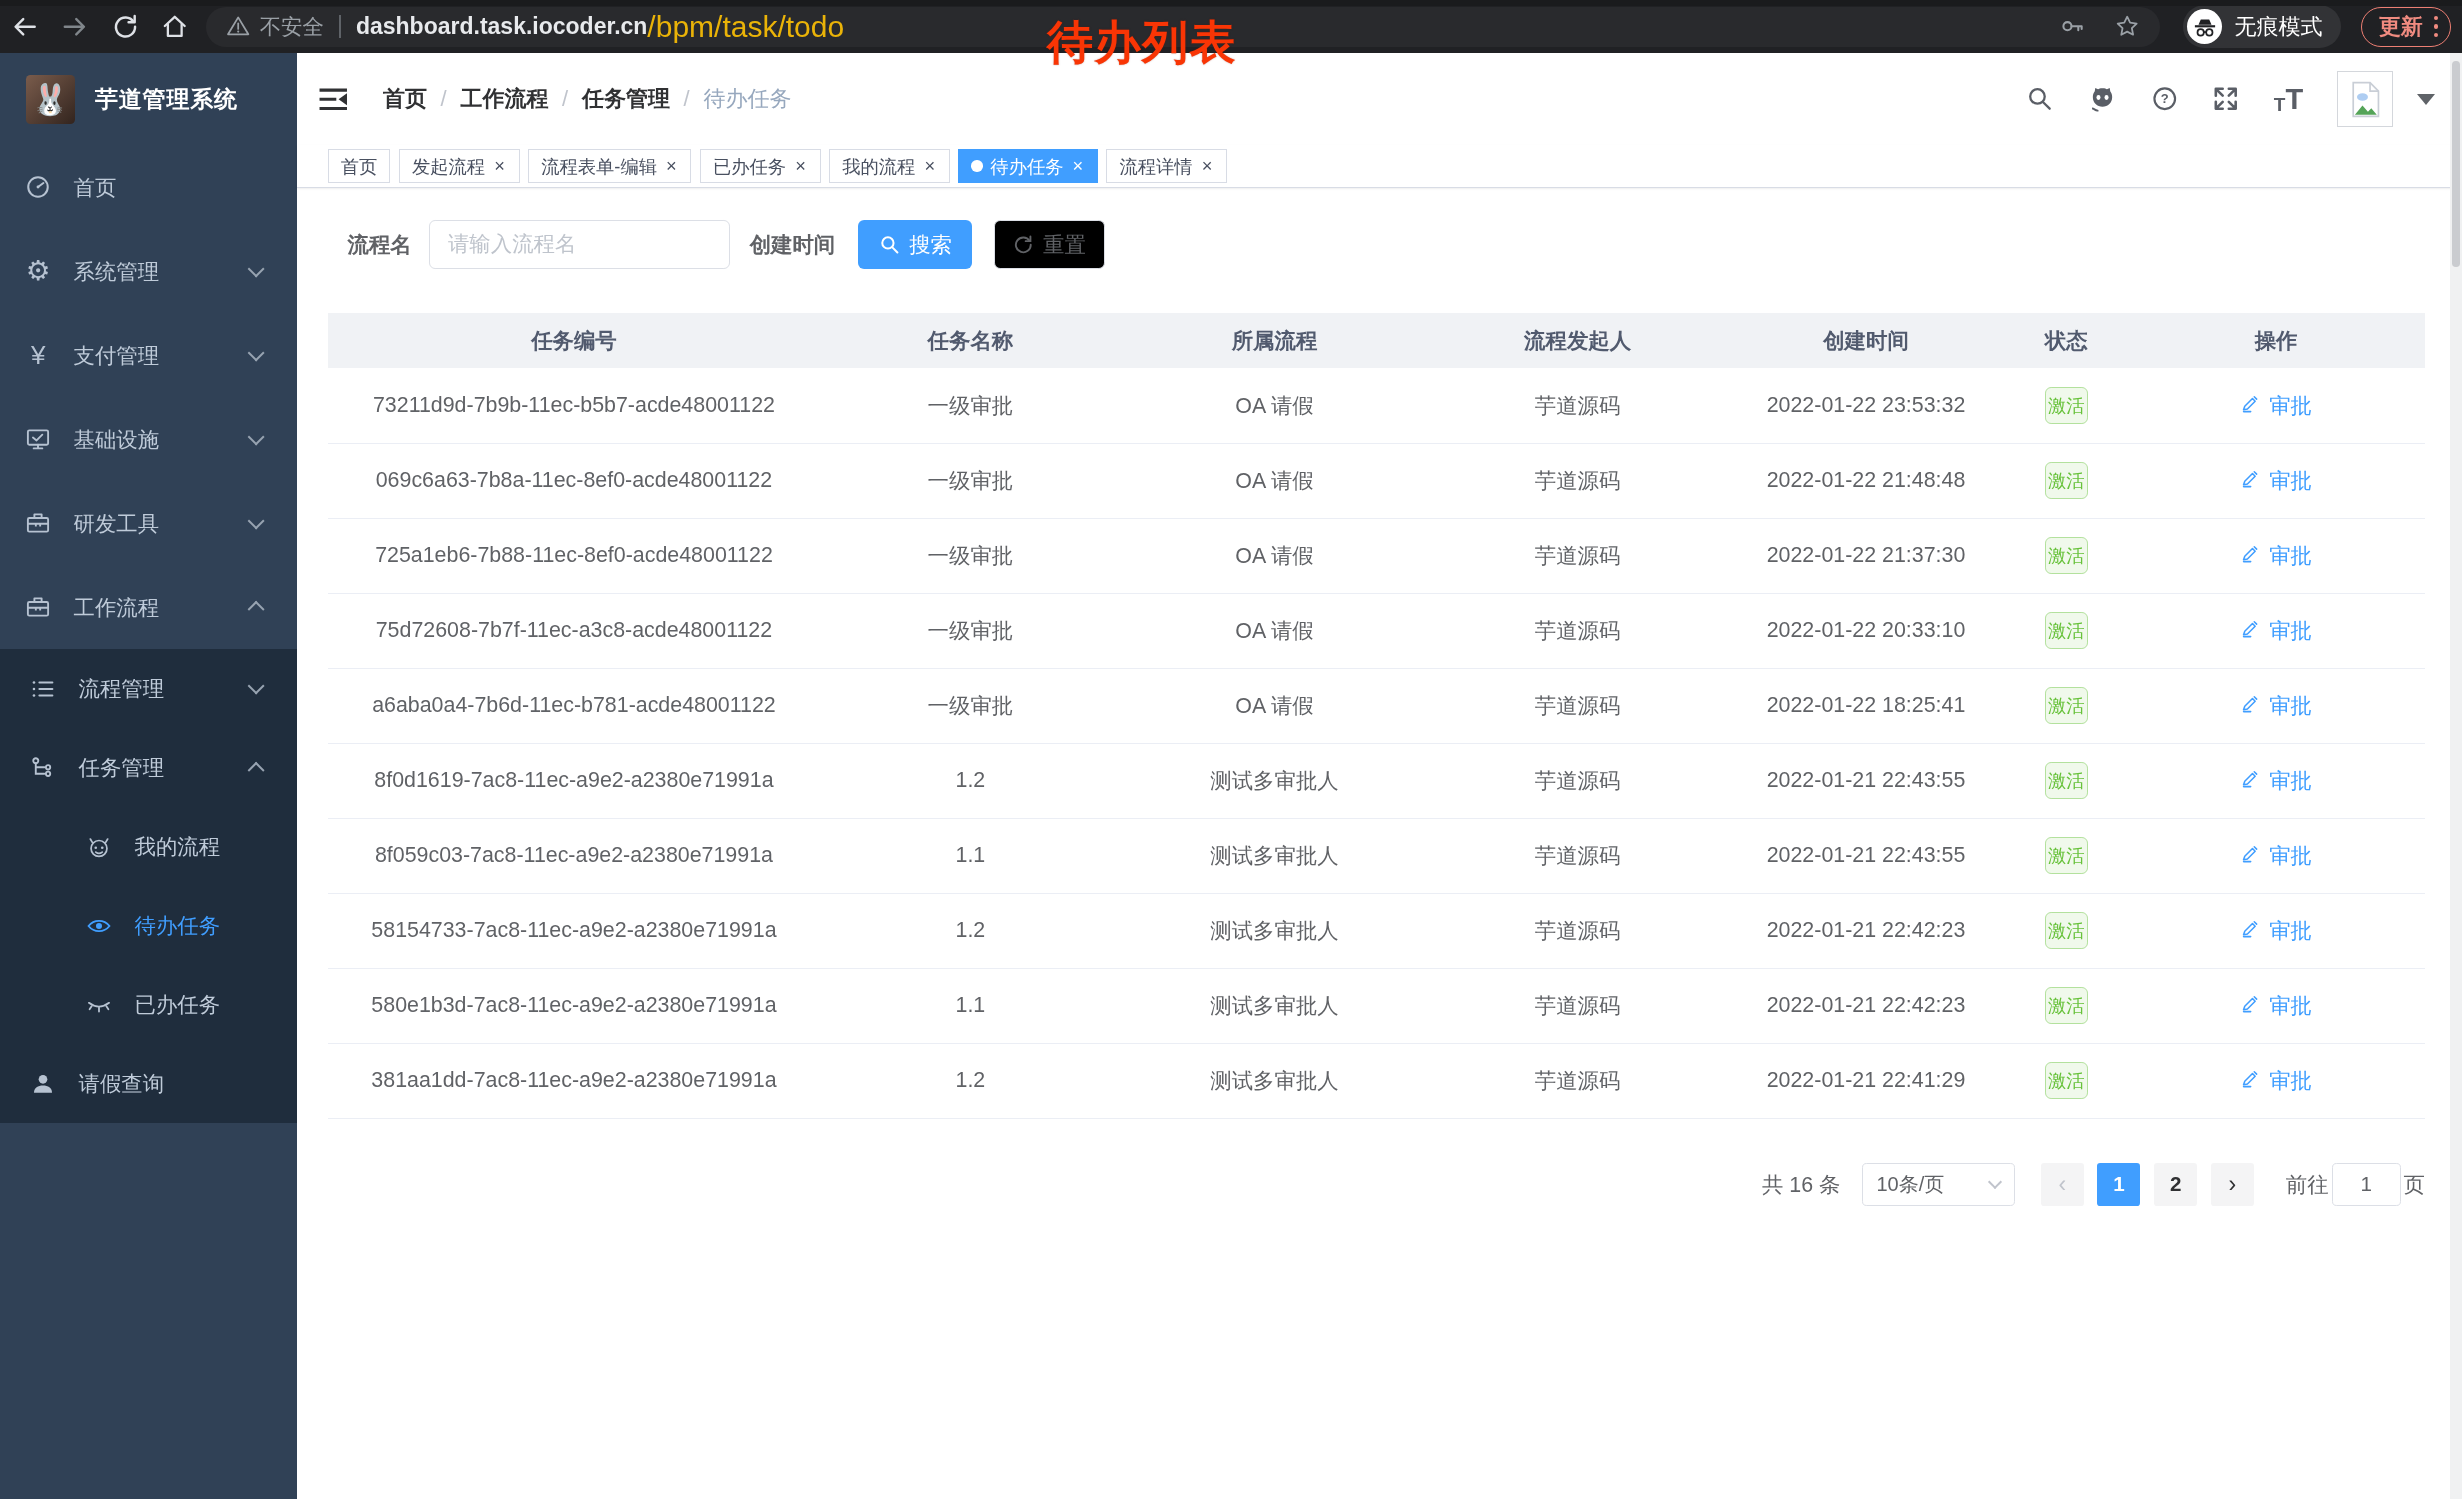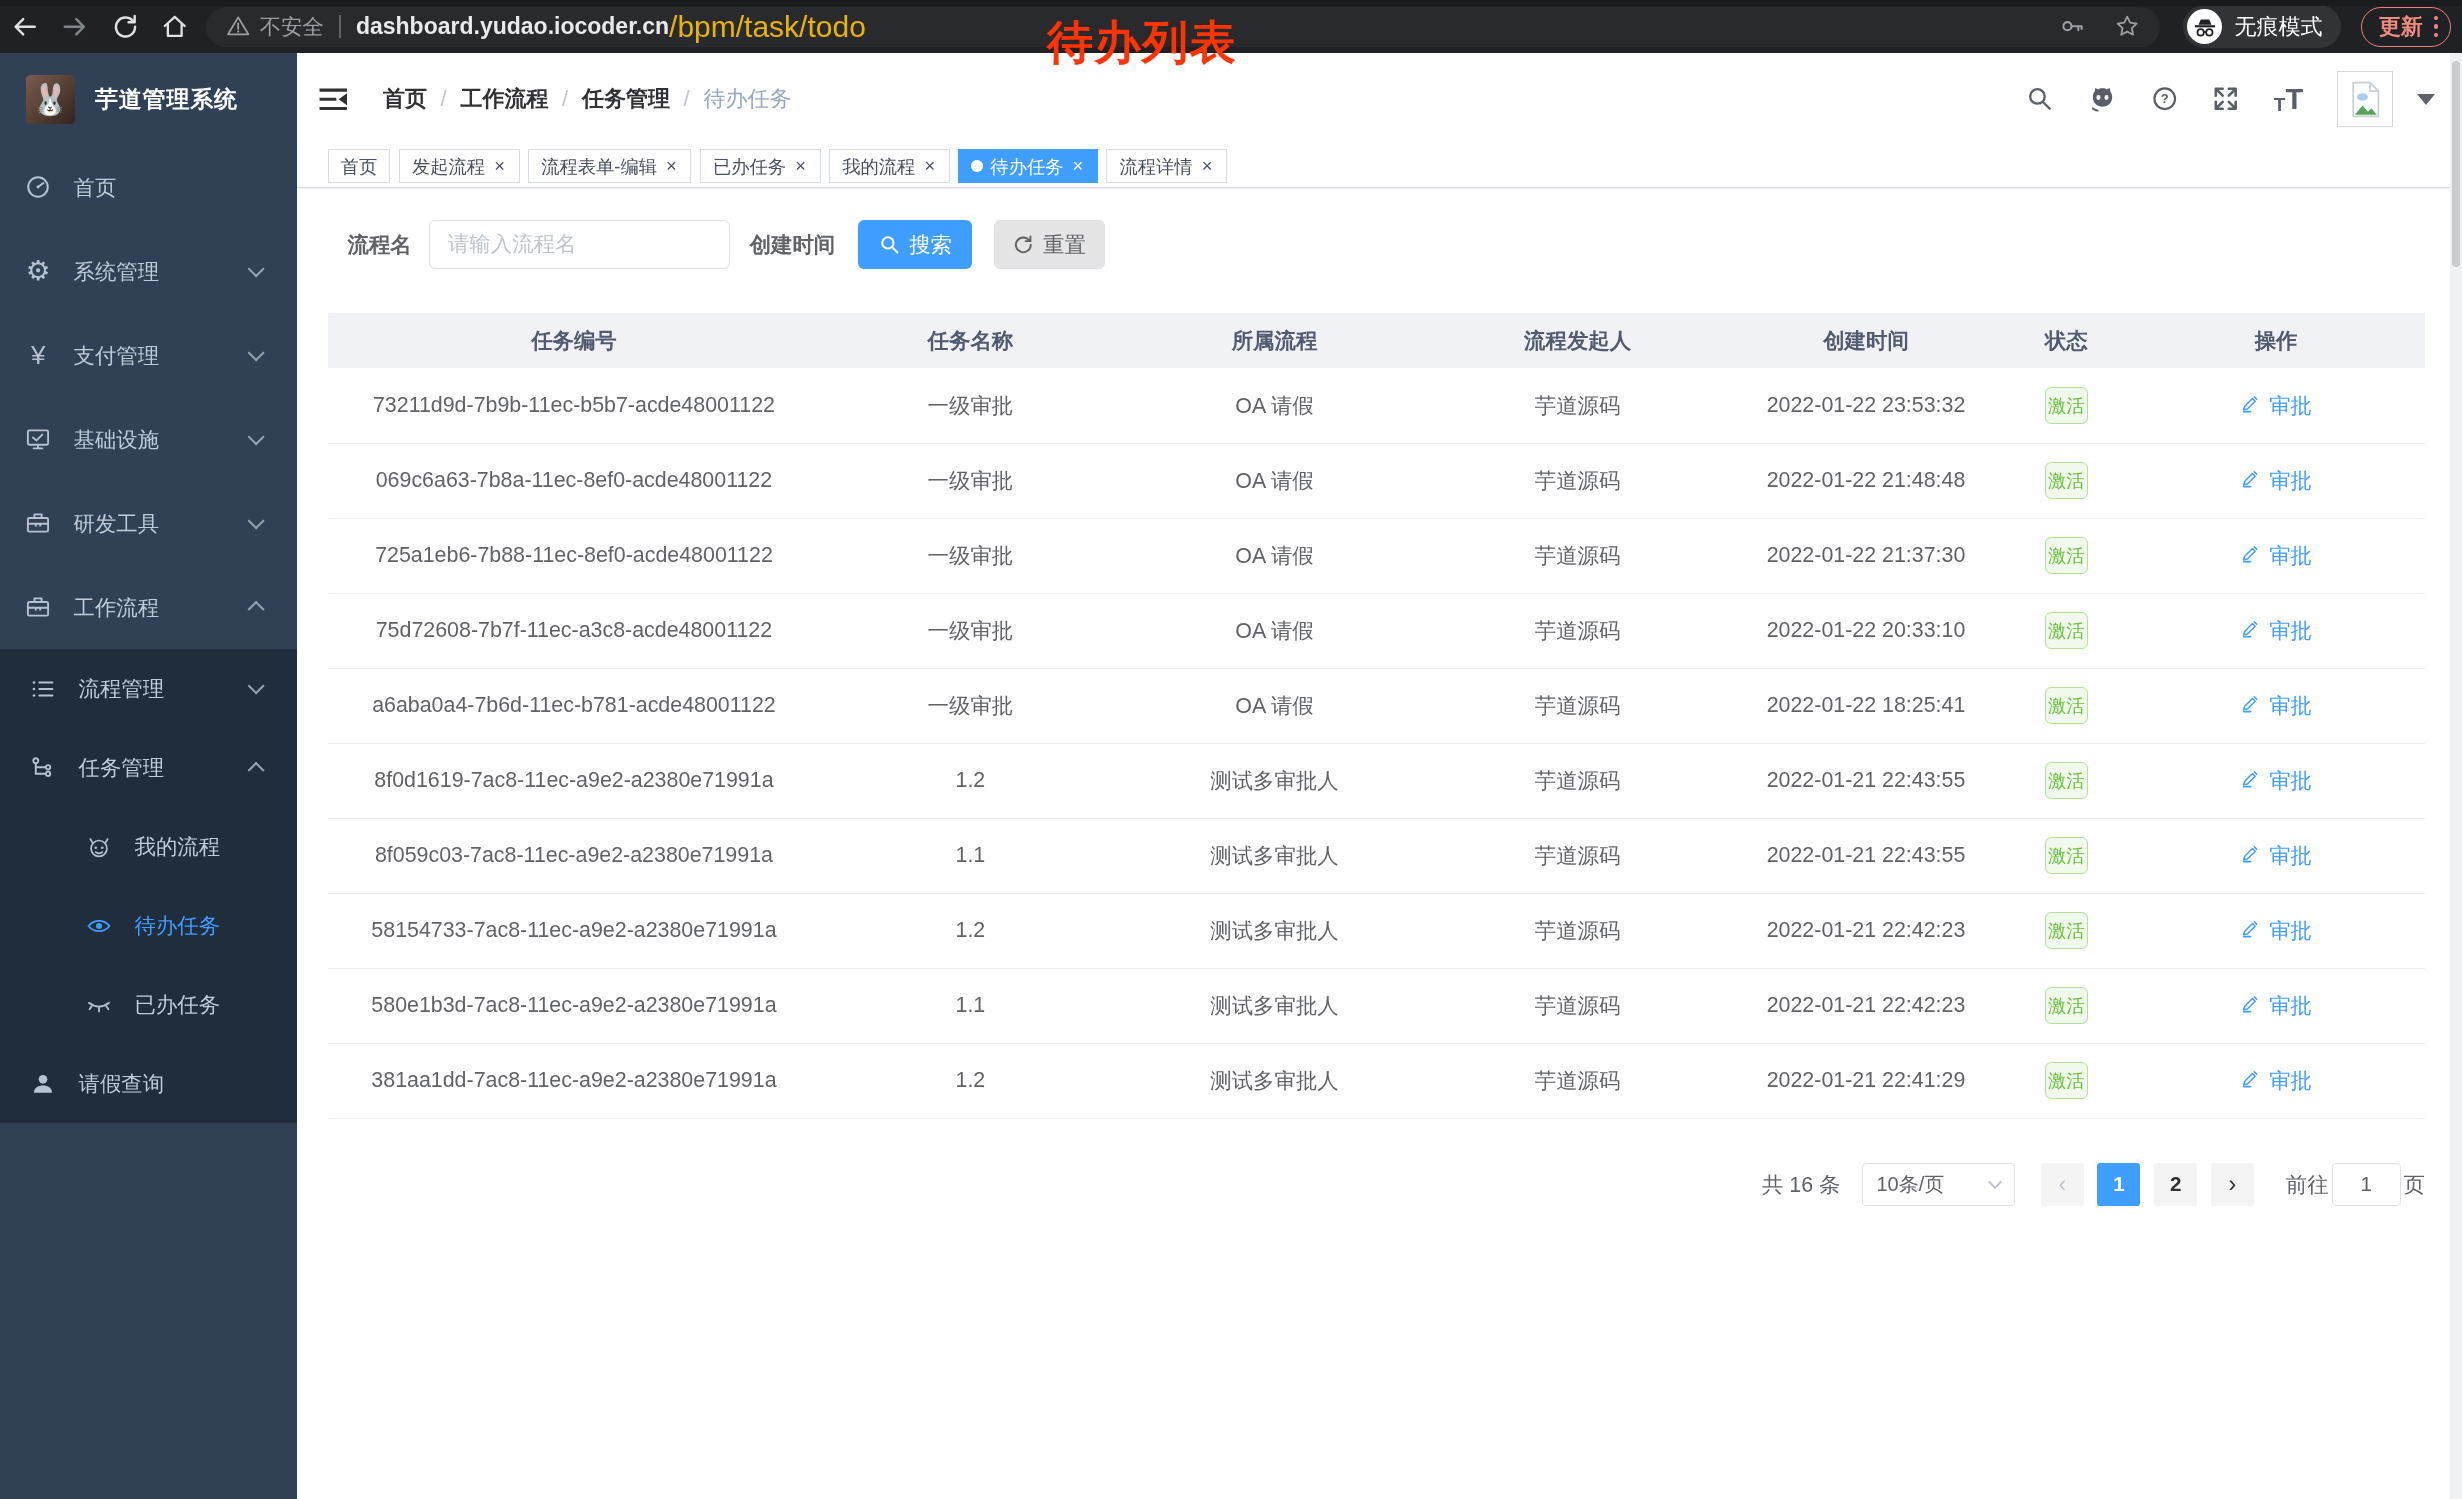--- a/index.html
+++ b/index.html
@@ -75,21 +75,21 @@
   .content{flex:1;padding:32px 37px 0 30.5px;background:#fff;}
   .filter-row{display:flex;align-items:center;height:49px;}
   .flabel{font-size:21.4px;color:#606266;font-weight:600;margin-left:20px;}
   .finput{width:301px;height:49px;border:1.5px solid #dcdfe6;border-radius:6.1px;margin-left:17px;font-size:21.4px;color:#606266;padding:0 18.3px;outline:none;}
   .finput::placeholder{color:#bfc4cc;}
   .date-input{width:375px;height:49px;border:1.5px solid #dcdfe6;border-radius:6.1px;margin-left:17px;display:flex;align-items:center;padding:0 17px;color:#bfc4cc;font-size:21.4px;}
   .date-input .cal{color:#c0c4cc;display:flex;margin-right:13.7px;}
   .date-sep{color:#606266;margin:0 26px;}
   .btn{height:49px;border-radius:6.1px;display:inline-flex;align-items:center;justify-content:center;font-size:21.4px;cursor:pointer;gap:9.2px;}
   .btn-search{background:#409eff;color:#fff;border:none;width:114px;margin-left:23px;}
-  .btn-reset{background:#e5e5e5;color:#606266;border:1.5px solid #dcdfe6;width:111px;margin-left:21.4px;}
+  .btn-reset{background:#000000;color:#606266;border:1.5px solid #dcdfe6;width:111px;margin-left:21.4px;}
 
   .table-wrap{margin-top:44px;}
   table{width:100%;border-collapse:collapse;table-layout:fixed;}
   th{height:55px;background:#f0f2f5;color:#515a6e;font-size:21.4px;font-weight:600;text-align:center;}
   td{height:75px;text-align:center;font-size:21.4px;color:#606266;border-bottom:1.5px solid #ebeef5;overflow:hidden;white-space:nowrap;}
   col.c1{width:23.5%;} col.c2{width:14.3%;} col.c3{width:14.7%;} col.c4{width:14.2%;}
   col.c5{width:13.3%;} col.c6{width:5.8%;} col.c7{width:14.2%;}
   .badge{display:inline-flex;height:37px;align-items:center;padding:0 2px;background:#f0f9eb;border:1.5px solid #b3e19d;border-radius:6.1px;color:#67c23a;font-size:18.3px;}
   .act-link{display:inline-flex;align-items:center;gap:7.6px;color:#409eff;cursor:pointer;font-size:21.4px;}
 
@@ -138,21 +138,21 @@
   <div class="url-pill">
     <span class="warn">
       <svg width="24.4" height="24.4" viewBox="0 0 36 36" fill="none" stroke="currentColor" stroke-width="2.6" stroke-linejoin="round">
           <path d="M18 5 33 30H3z"></path>
           <path d="M18 14v8" stroke-linecap="round"></path>
           <circle cx="18" cy="26" r="1.6" fill="currentColor" stroke="none"></circle>
         </svg>
       </span>
     <span class="sec-label">不安全</span>
     <span class="url-div"></span>
-    <span class="url-host">dashboard.yudao.iocoder.cn</span>
+    <span class="url-host">dashboard.task.iocoder.cn</span>
     <span class="url-path">/bpm/task/todo</span>
     <span class="pill-spacer"></span>
     <span class="pill-ic">
       <svg width="24.4" height="24.4" viewBox="0 0 36 36" fill="none" stroke="currentColor" stroke-width="3" stroke-linecap="round">
           <circle cx="11" cy="18" r="6"></circle>
           <path d="M17 18h14M27 18v6M32 18v4"></path>
         </svg>
       </span>
     <span class="pill-ic">
       <svg width="24.4" height="24.4" viewBox="0 0 36 36" fill="none" stroke="currentColor" stroke-width="2.6" stroke-linejoin="round">

